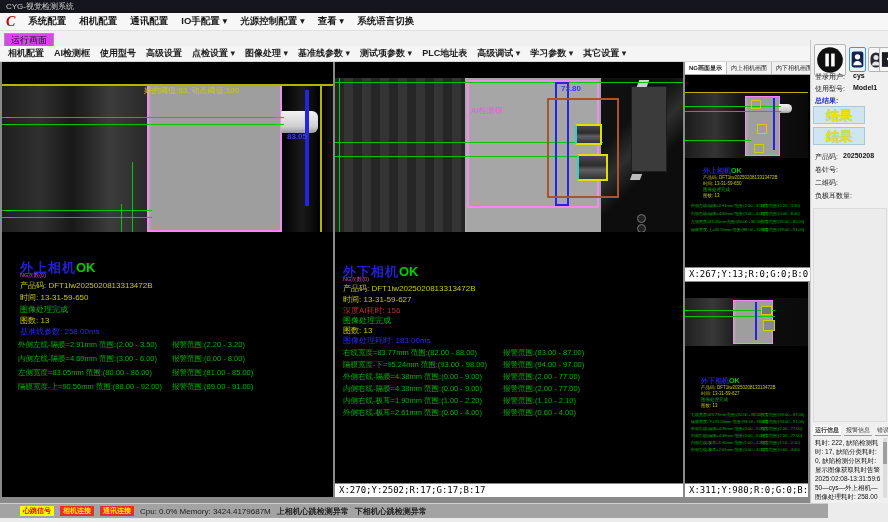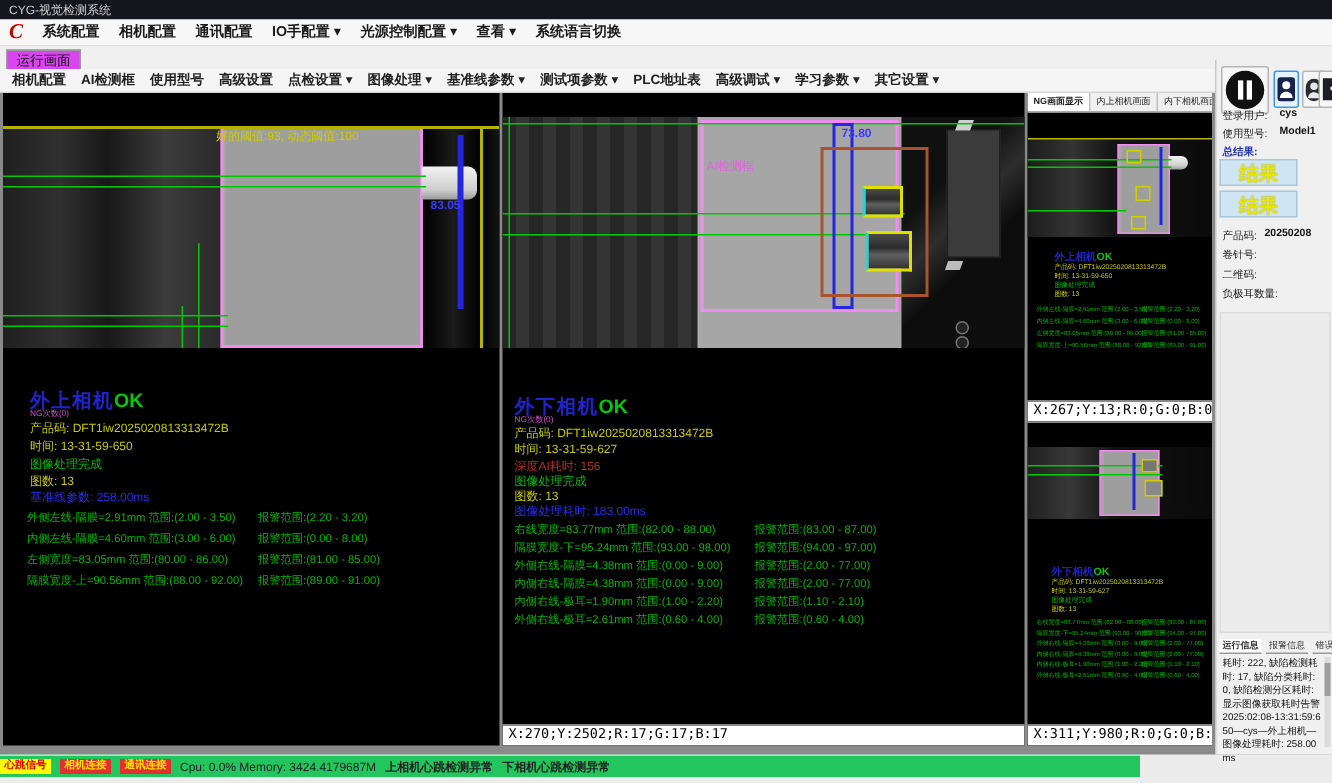--- a/index.html
+++ b/index.html
@@ -64,22 +64,22 @@
               text-shadow:0 0 1px #999;box-sizing:border-box;}
   .btn{position:absolute;background:#f6f6f6;border:1px solid #b5b5b5;border-radius:2px;
        display:flex;align-items:center;justify-content:center;box-sizing:border-box;}
   .btn.sel{border:1px solid #3a97e4;background:#e7f3fc;}
   .info-tab{font-size:6px;color:#333;padding:0 2px;border-bottom:1px solid #999;white-space:nowrap;}
   .log{position:absolute;left:4px;top:398px;width:66px;font-size:6.5px;line-height:9px;color:#111;
        word-break:break-all;}
   .sbar{position:absolute;right:2px;width:4px;background:#dcdcdc;}
   .sbar .thumb{position:absolute;left:0;width:4px;background:#9f9f9f;}
   
-  .statusbar{left:0;top:503px;width:760px;height:15px;background:#22c55e;border-top:1px solid #cfcfcf;
-             display:flex;align-items:center;gap:6px;padding-left:0;box-sizing:border-box;}
+  .statusbar{left:0;top:503px;width:828px;height:15px;background:#a3a3a3;border-top:1px solid #cfcfcf;
+             display:flex;align-items:center;gap:6px;padding-left:20px;box-sizing:border-box;}
   .badge{font-size:7px;font-weight:bold;padding:1px 3px;line-height:8px;}
   .badge.yellow{background:#ffff00;color:#e00000;}
   .badge.red{background:#e23030;color:#ffe300;}
   .sb-text{font-size:8px;color:#222;white-space:nowrap;}
 </style>
 </head>
 <body>
 
 <div class="app">
 
@@ -198,21 +198,21 @@
     <div class="row-a" style="left:168px;top:310px;">报警范围:(2.00 - 77.00)</div>
     <div class="row-m" style="left:8px;top:322px;">内侧右线-隔膜=4.38mm 范围:(0.00 - 9.00)</div>
     <div class="row-a" style="left:168px;top:322px;">报警范围:(2.00 - 77.00)</div>
     <div class="row-m" style="left:8px;top:334px;">内侧右线-极耳=1.90mm 范围:(1.00 - 2.20)</div>
     <div class="row-a" style="left:168px;top:334px;">报警范围:(1.10 - 2.10)</div>
     <div class="row-m" style="left:8px;top:346px;">外侧右线-极耳=2.61mm 范围:(0.60 - 4.00)</div>
     <div class="row-a" style="left:168px;top:346px;">报警范围:(0.60 - 4.00)</div>
     <div class="pfoot">X:270;Y:2502;R:17;G:17;B:17</div>
   </div>
 
-  <div class="abs panel" style="left:685px;top:62px;width:123px;height:219px;">
+  <div class="abs panel" style="left:685px;top:62px;width:123px;height:219px;padding-left:40px;">
     <div class="mini-tabs">
       <span class="mini-tab active">NG画面显示</span>
       <span class="mini-tab">内上相机画面</span>
       <span class="mini-tab">内下相机画面</span>
     </div>
     <div class="abs" style="left:0;top:30px;width:123px;height:66px;background:linear-gradient(90deg,#1c1c1c 0,#343434 30px,#151515 55px,#0a0a0a 123px);overflow:hidden;">
       <div class="film" style="left:60px;top:4px;width:35px;height:60px;border-width:1px;"></div>
       <div class="whitetab" style="left:94px;top:12px;width:13px;height:9px;"></div>
       <div class="lineH-y" style="left:0;top:0;width:123px;height:1px;"></div>
       <div class="lineH-g" style="left:0;top:14px;width:96px;"></div>

